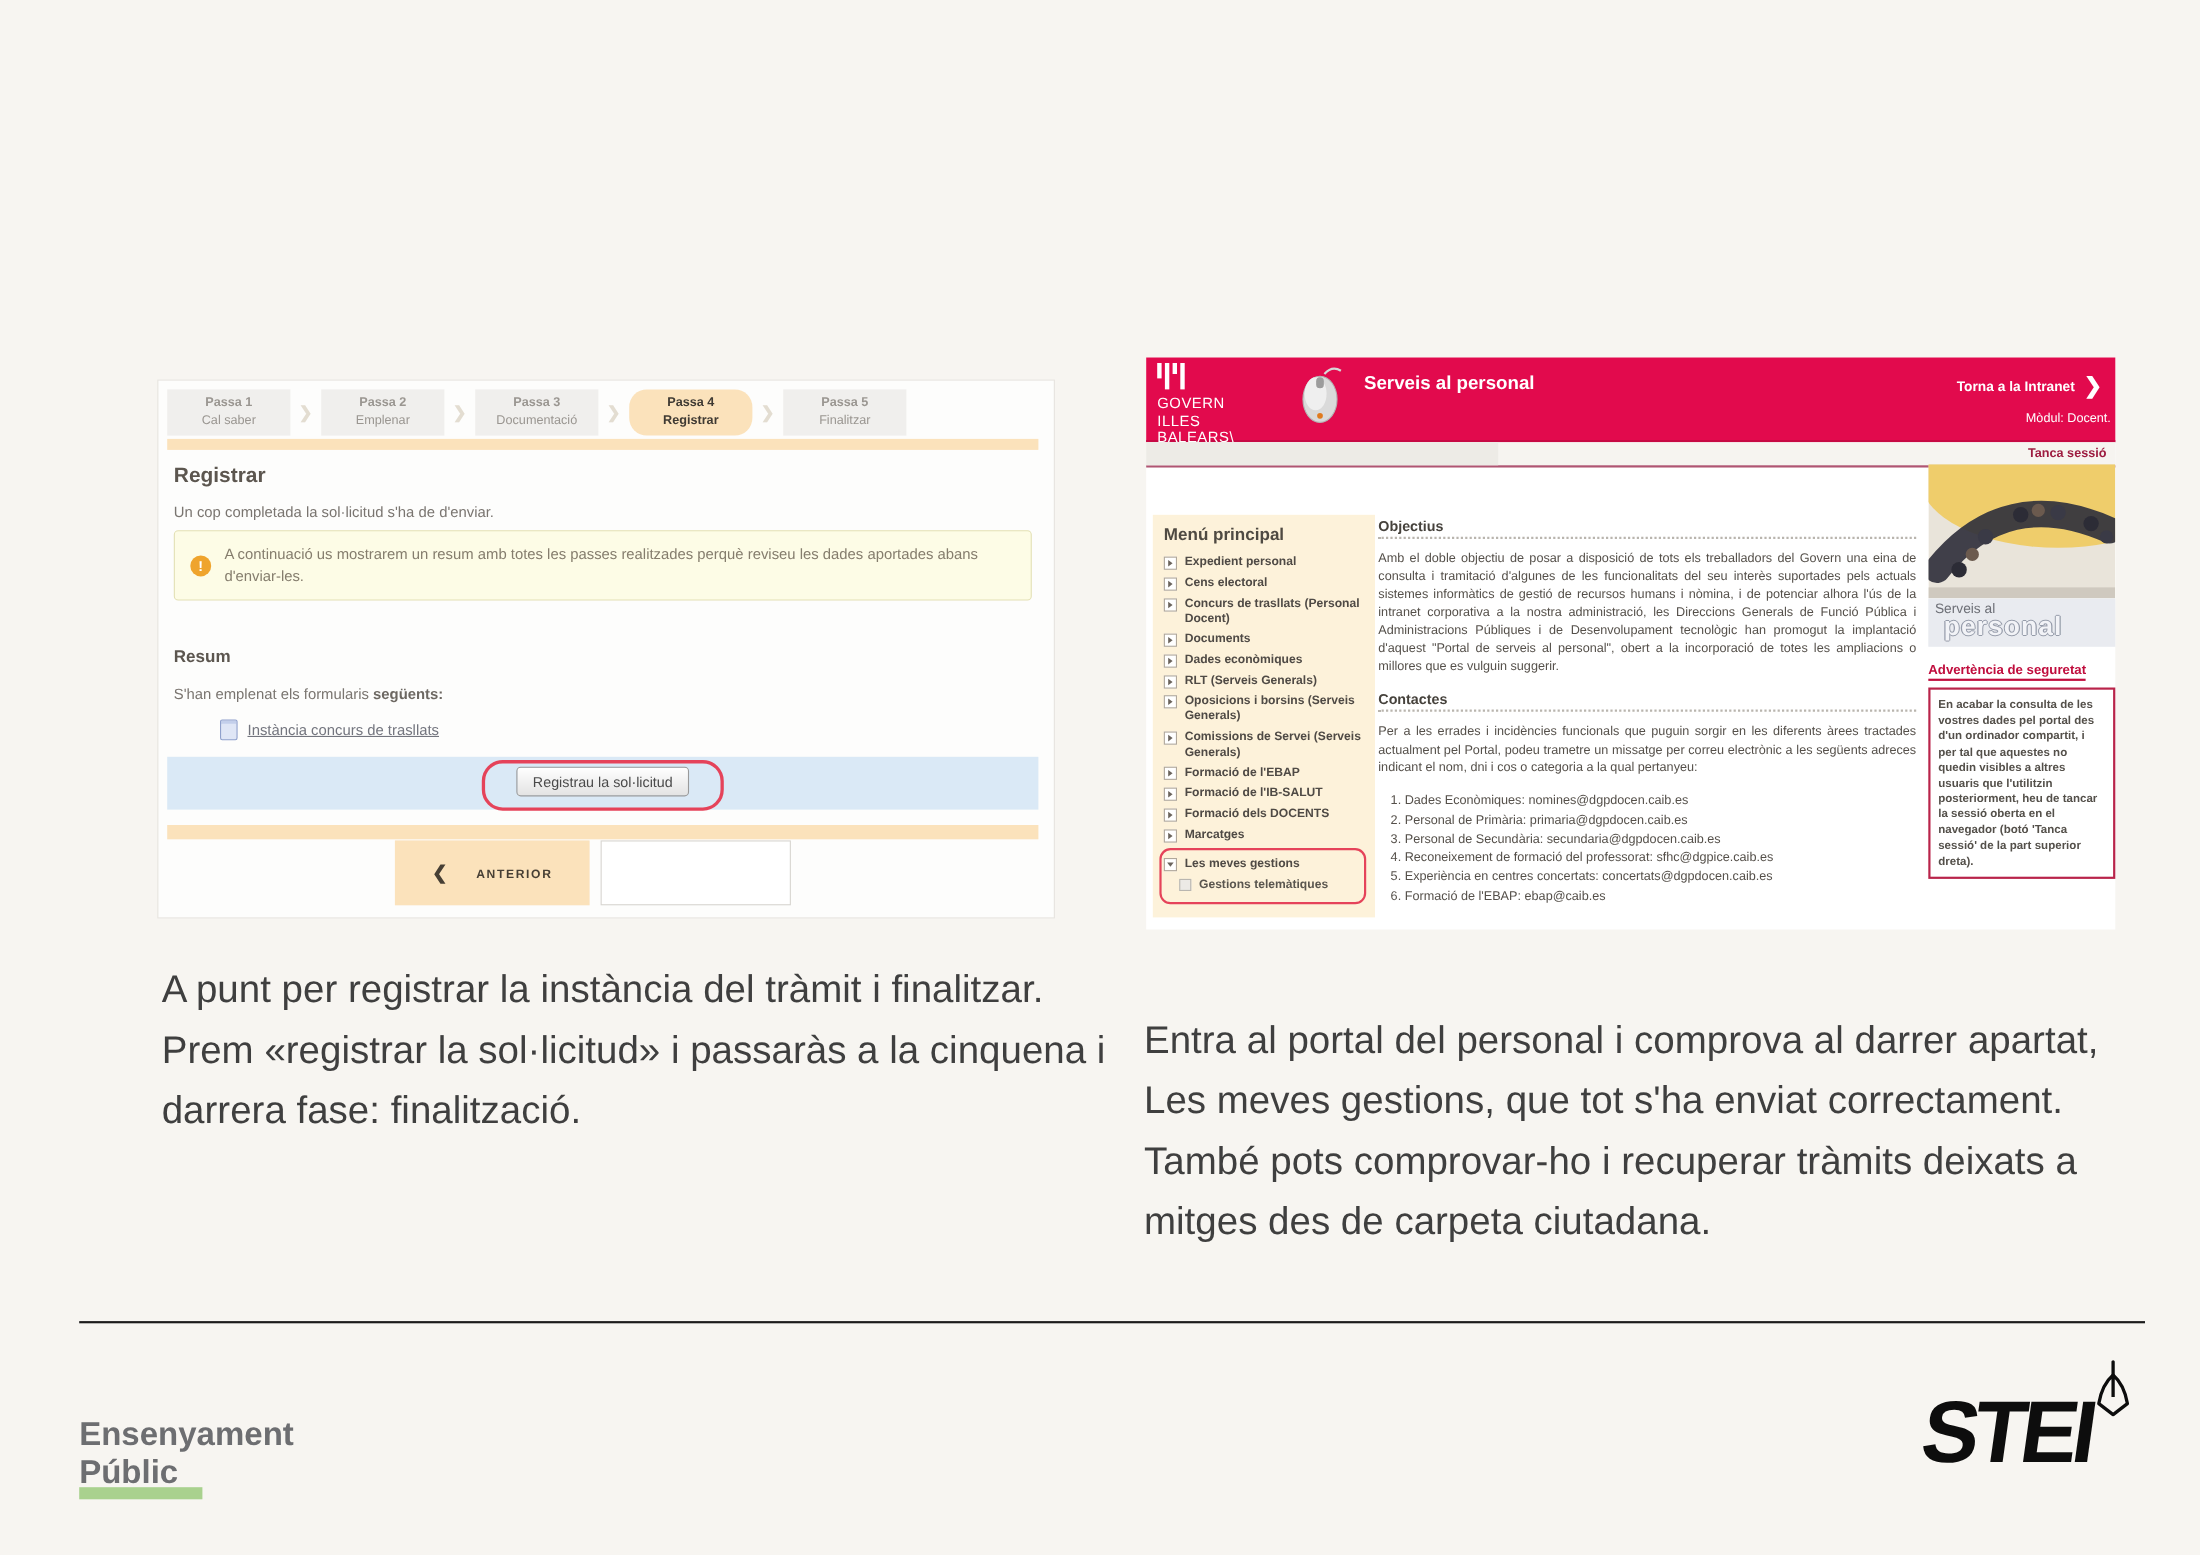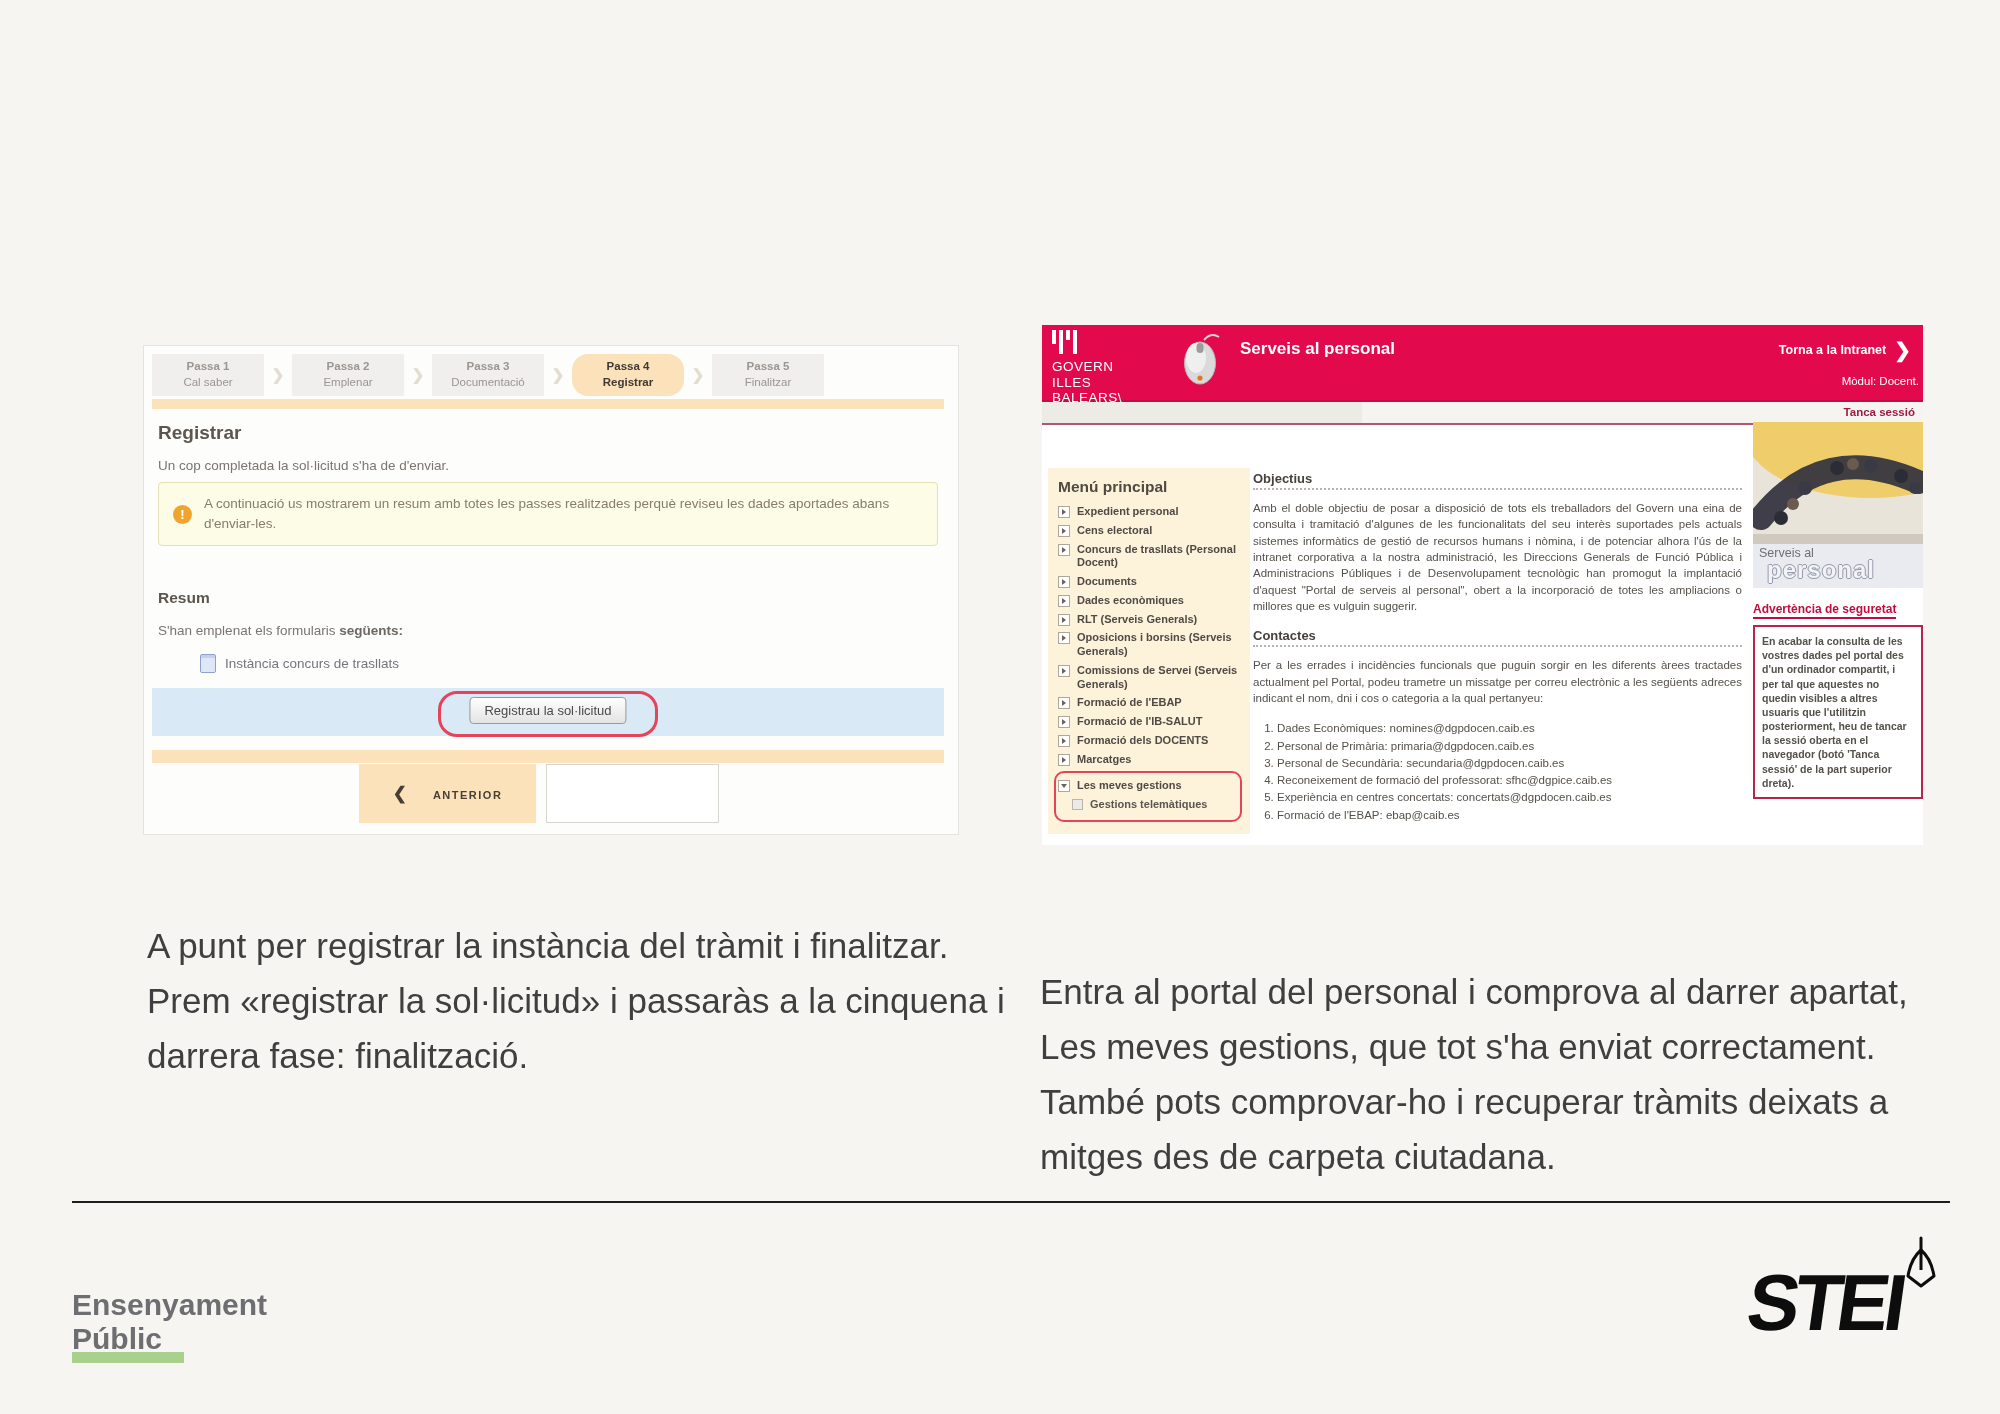--- a/index.html
+++ b/index.html
@@ -16,21 +16,21 @@
   .step-chev{width:28px;display:flex;align-items:center;justify-content:center;color:#e3ddd1;font-size:15px;font-weight:bold;}
   .peachbar{left:8px;width:792px;height:10px;background:#fbe2bb;}
   .h-register{left:14px;top:76px;font-size:19px;font-weight:bold;color:#5c564f;}
   .intro-l{left:14px;top:112px;font-size:13.5px;}
   .warnbox{left:14px;top:136px;width:780px;height:64px;background:#fdfce6;border:1px solid #e3e0b4;border-radius:4px;box-sizing:border-box;display:flex;align-items:center;gap:12px;padding:0 14px;}
   .warn-ico{width:19px;height:19px;border-radius:50%;background:#efa42d;color:#fff;font-weight:bold;font-size:13px;display:flex;align-items:center;justify-content:center;flex:0 0 auto;}
   .warn-txt{font-size:13.5px;color:#857d6d;line-height:1.45;}
   .h-resum{left:14px;top:243px;font-size:15.5px;font-weight:bold;color:#5c564f;}
   .resum-line{left:14px;top:277px;font-size:13.5px;}
   .resum-line b{color:#6d6862;}
-  .form-item{left:56px;top:308px;display:flex;align-items:center;gap:9px;font-size:13.5px;color:#73757e;}
+  .form-item{left:56px;top:308px;display:flex;align-items:center;gap:9px;font-size:13.5px;color:#73757e;text-decoration:underline;}
   .doc-ico{width:14px;height:17px;background:#dfe6f6;border:1px solid #8fa0cc;border-radius:2px;box-shadow:inset 0 3px 0 #c3cfeb;}
   .blueband{left:8px;top:342px;width:792px;height:48px;background:#dae9f6;}
   .reg-btn{position:absolute;left:50%;top:9px;transform:translateX(-50%);padding:5px 14px;font-size:13px;color:#4a4a4a;background:linear-gradient(#ffffff,#e3e3e3);border:1px solid #9a9a9a;border-radius:4px;box-shadow:0 1px 0 #fff inset;white-space:nowrap;cursor:pointer;}
   .ring-btn{position:absolute;left:50%;top:3px;transform:translateX(-50%);width:214px;height:40px;border:3px solid #e5435a;border-radius:19px;pointer-events:none;}
   .peachbar2{left:8px;top:404px;width:792px;height:13px;background:#fbe2bb;}
   .btn-prev{left:215px;top:418px;width:177px;height:59px;background:#fbe2bb;border:none;display:flex;align-items:center;justify-content:center;gap:26px;color:#473f34;cursor:pointer;}
   .btn-prev .bp-arrow{font-size:17px;font-weight:bold;}
   .btn-prev .bp-label{font-size:15px;font-weight:bold;font-variant:small-caps;letter-spacing:1.5px;text-transform:lowercase;}
   .btn-next-empty{left:402px;top:418px;width:173px;height:59px;background:#ffffff;border:1px solid #d7d5d0;box-sizing:border-box;}
 
@@ -69,21 +69,21 @@
   
   .raside{left:711px;top:97px;width:170px;}
   .photo{width:170px;height:122px;overflow:hidden;}
   .photo-label{background:#e9ebf0;padding:2px 6px 4px 6px;}
   .pl-top{font-size:12.5px;color:#6d6f76;}
   .pl-big{font-size:24px;font-weight:bold;letter-spacing:1px;color:#f2f3f7;text-shadow:0 0 1px #969caa,1px 0 #969caa,-1px 0 #969caa,0 1px #969caa,0 -1px #969caa;margin-top:-4px;margin-left:8px;}
   .sec-title{font-size:12px;font-weight:bold;color:#c00d3d;border-bottom:2px solid #c00d3d;display:inline-block;padding-bottom:1px;margin:14px 15px 6px 0;}
   .sec-box{border:2px solid #b9244a;padding:7px 7px;font-size:10.5px;font-weight:bold;color:#54504a;line-height:1.35;background:#fff;}
 
   
-  .caption{font-size:35px;line-height:55px;color:#3f3f3f;margin-top:46px;}
+  .caption{font-size:35px;line-height:55px;color:#3f3f3f;}
   .cap-l{left:147px;top:872px;width:880px;}
   .cap-r{left:1040px;top:918px;width:900px;}
   .divider{left:72px;top:1201px;width:1878px;height:2px;background:#1c1c1c;}
   .brand{left:72px;top:1288px;font-size:30px;font-weight:bold;color:#6d6e71;line-height:1.12;white-space:pre-line;}
   .brand-bar{left:72px;top:1352px;width:112px;height:11px;background:#a9d18e;}
   .stei{left:1748px;top:1236px;width:210px;height:116px;}
   .stei-word{position:absolute;left:0;bottom:4px;font-size:78px;font-weight:bold;color:#0d0d0d;transform:skewX(-8deg) scaleY(1.02);letter-spacing:-5px;font-family:"Liberation Sans",sans-serif;}
   .stei-nib{position:absolute;right:16px;top:0;}
 </style>
 </head>

